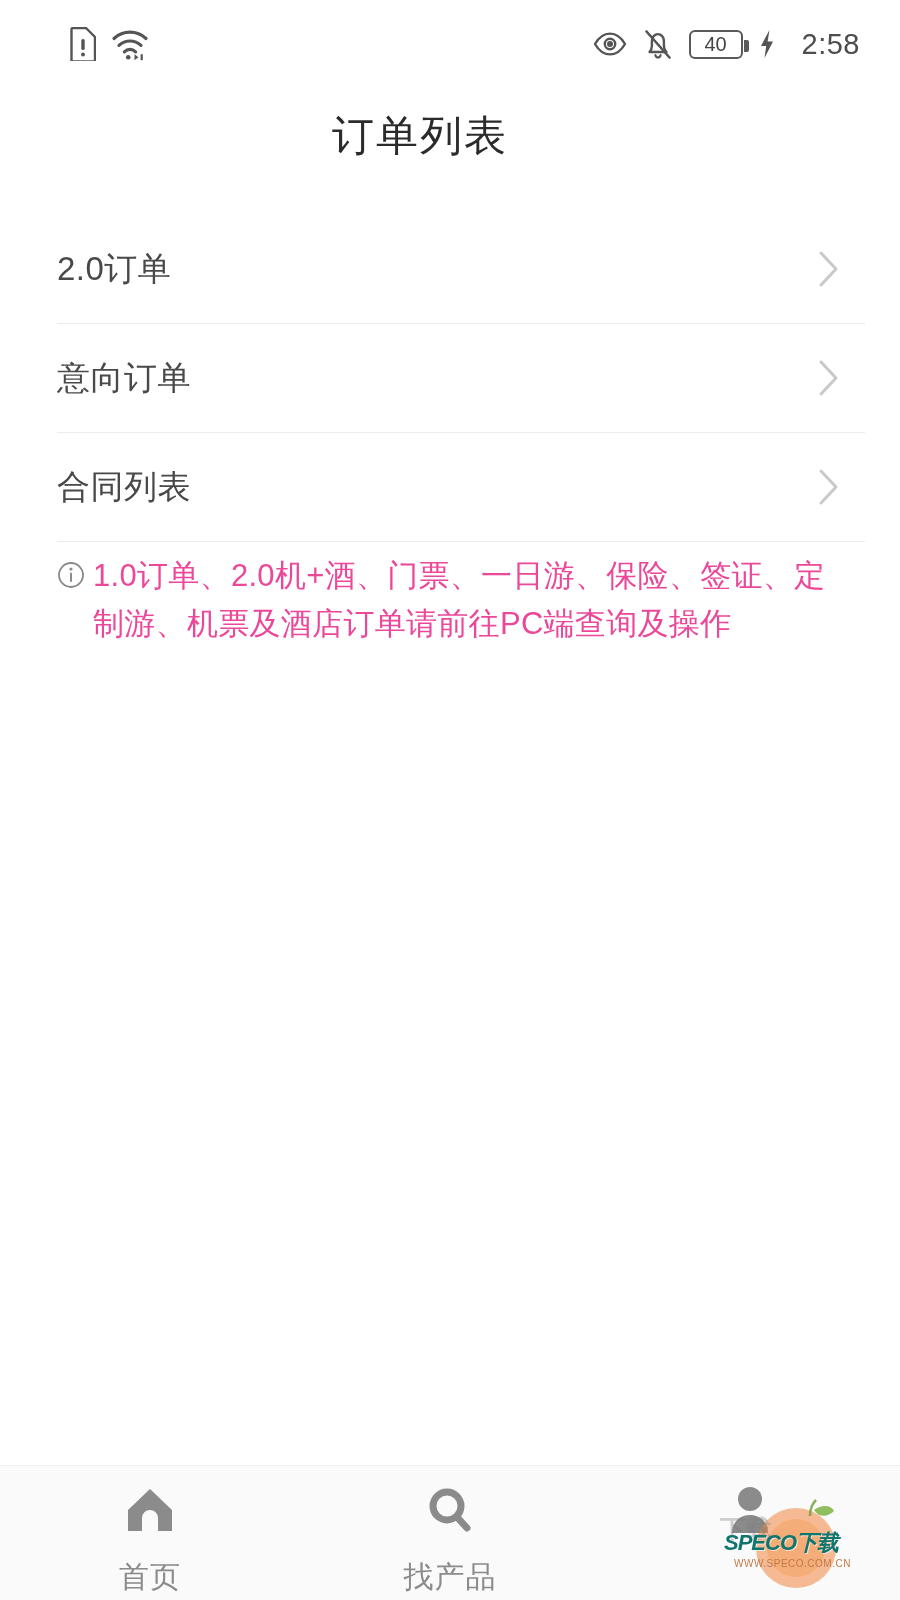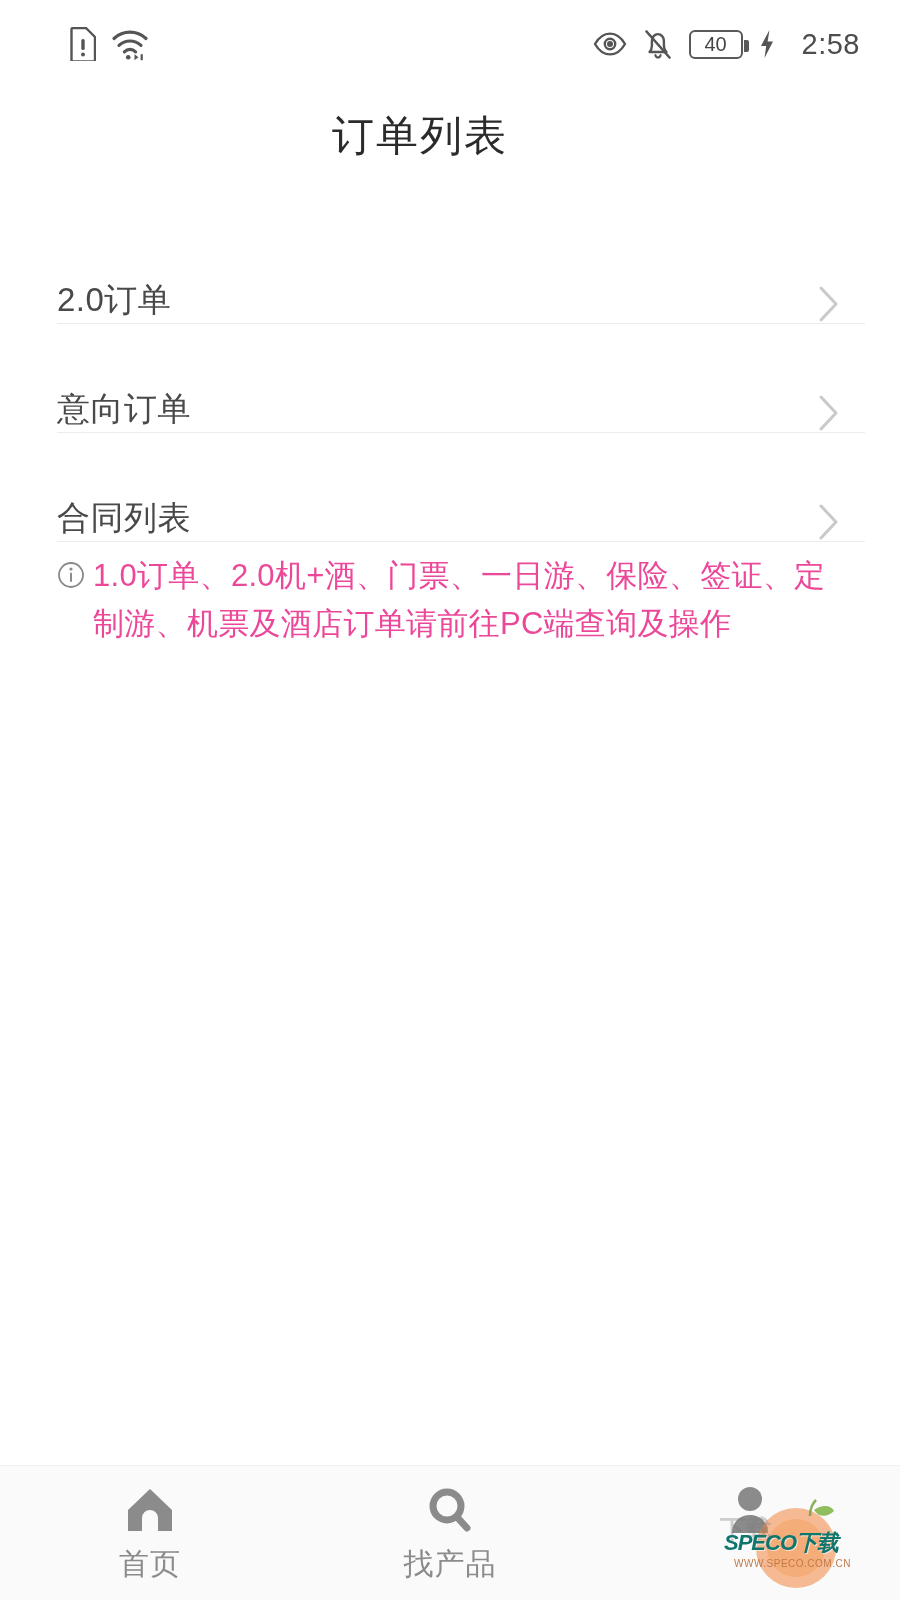--- a/index.html
+++ b/index.html
@@ -39,21 +39,21 @@
   
   .page-title {
     position:absolute; top:108px; left:0; width:840px;
     text-align:center; font-size:42px; color:#2b2b2b;
     letter-spacing:2px; font-weight:400;
   }
 
   
   .list { position:absolute; top:215px; left:0; width:900px; }
   .row {
-    position:relative; height:108px; display:flex; align-items:flex-end;
+    position:relative; height:108px; display:flex; align-items:center;
     justify-content:space-between; padding:0 40px 0 57px;
   }
   .row-label { font-size:33px; color:#494949; letter-spacing:0.5px; }
   .chevron { width:22px; height:38px; display:block; flex:0 0 auto; margin-right:20px; }
   .divider {
     height:1px; background:#ececec; margin-left:57px; margin-right:35px;
   }
 
   
   .note {
@@ -66,21 +66,21 @@
   }
 
   
   .tabbar {
     position:absolute; left:0; bottom:0; width:900px; height:135px;
     background:#fafafa; display:flex; align-items:flex-start;
     border-top:1px solid #f1f1f1;
   }
   .tab {
     flex:1; height:135px; display:flex; flex-direction:column;
-    align-items:center; justify-content:flex-start; padding-top:20px; gap:10px;
+    align-items:center; justify-content:flex-start; padding-top:20px; gap:23px;
     position:relative;
   }
   .tab-icon { height:48px; display:flex; align-items:center; justify-content:center; }
   .tab-label { font-size:30px; color:#8b8b8b; letter-spacing:1px; }
   .tab.active .tab-label { color:#1677e8; }
 
   
   .watermark {
     position:absolute; right:12px; bottom:6px;
     width:170px; height:118px; pointer-events:none;

